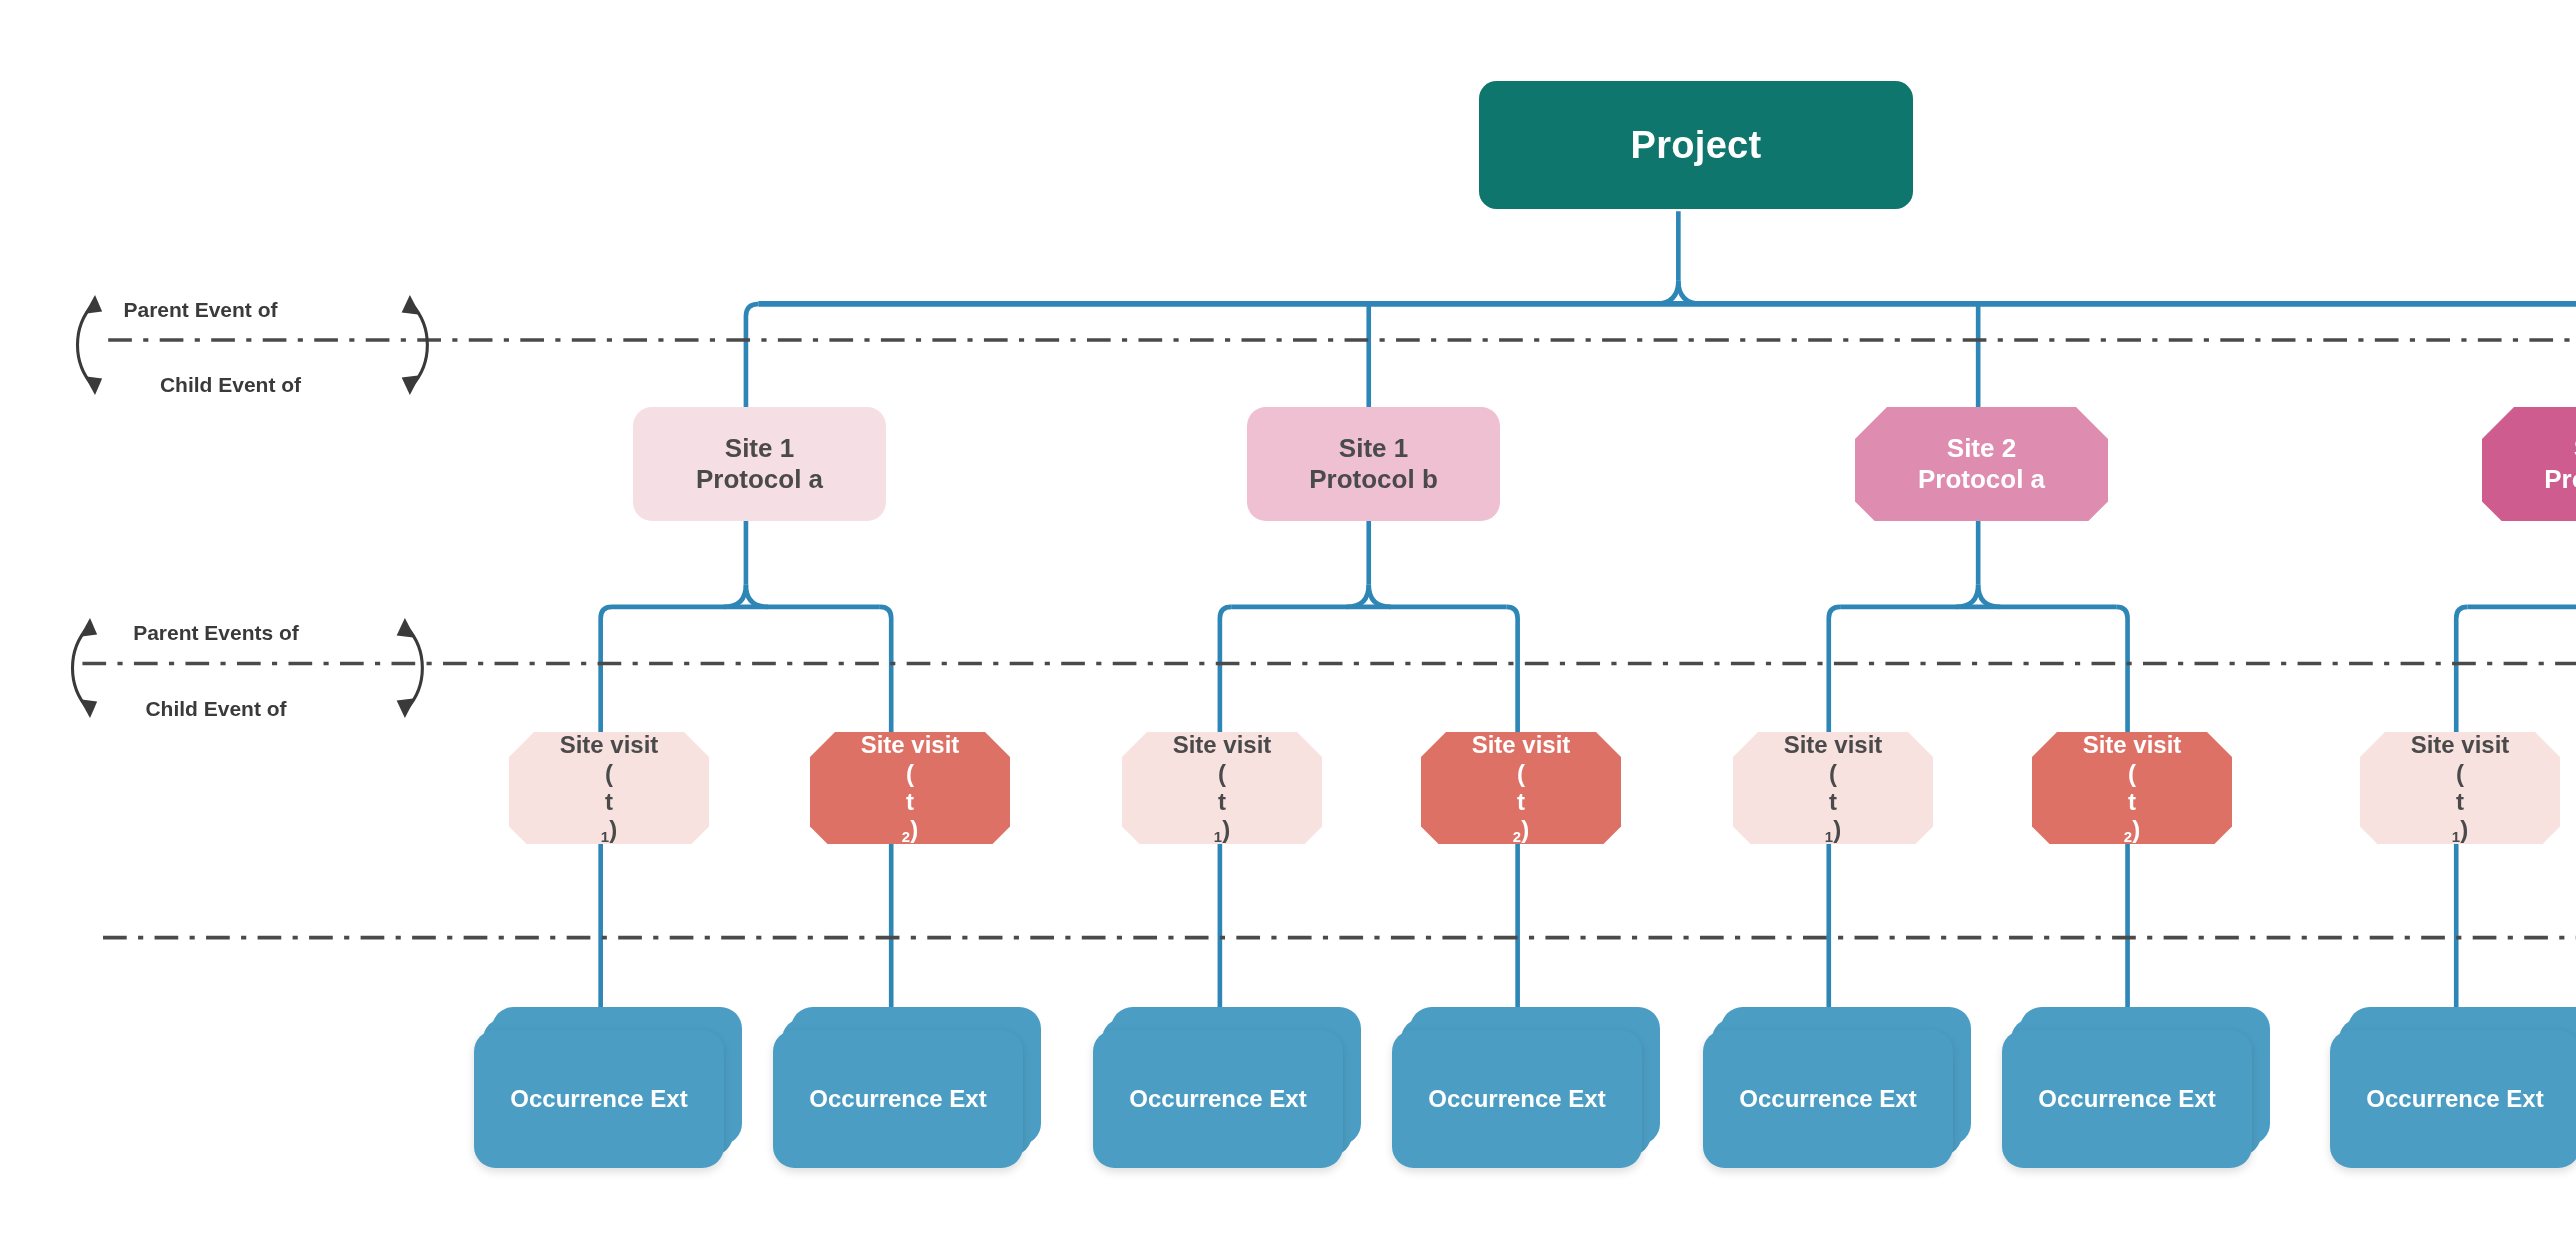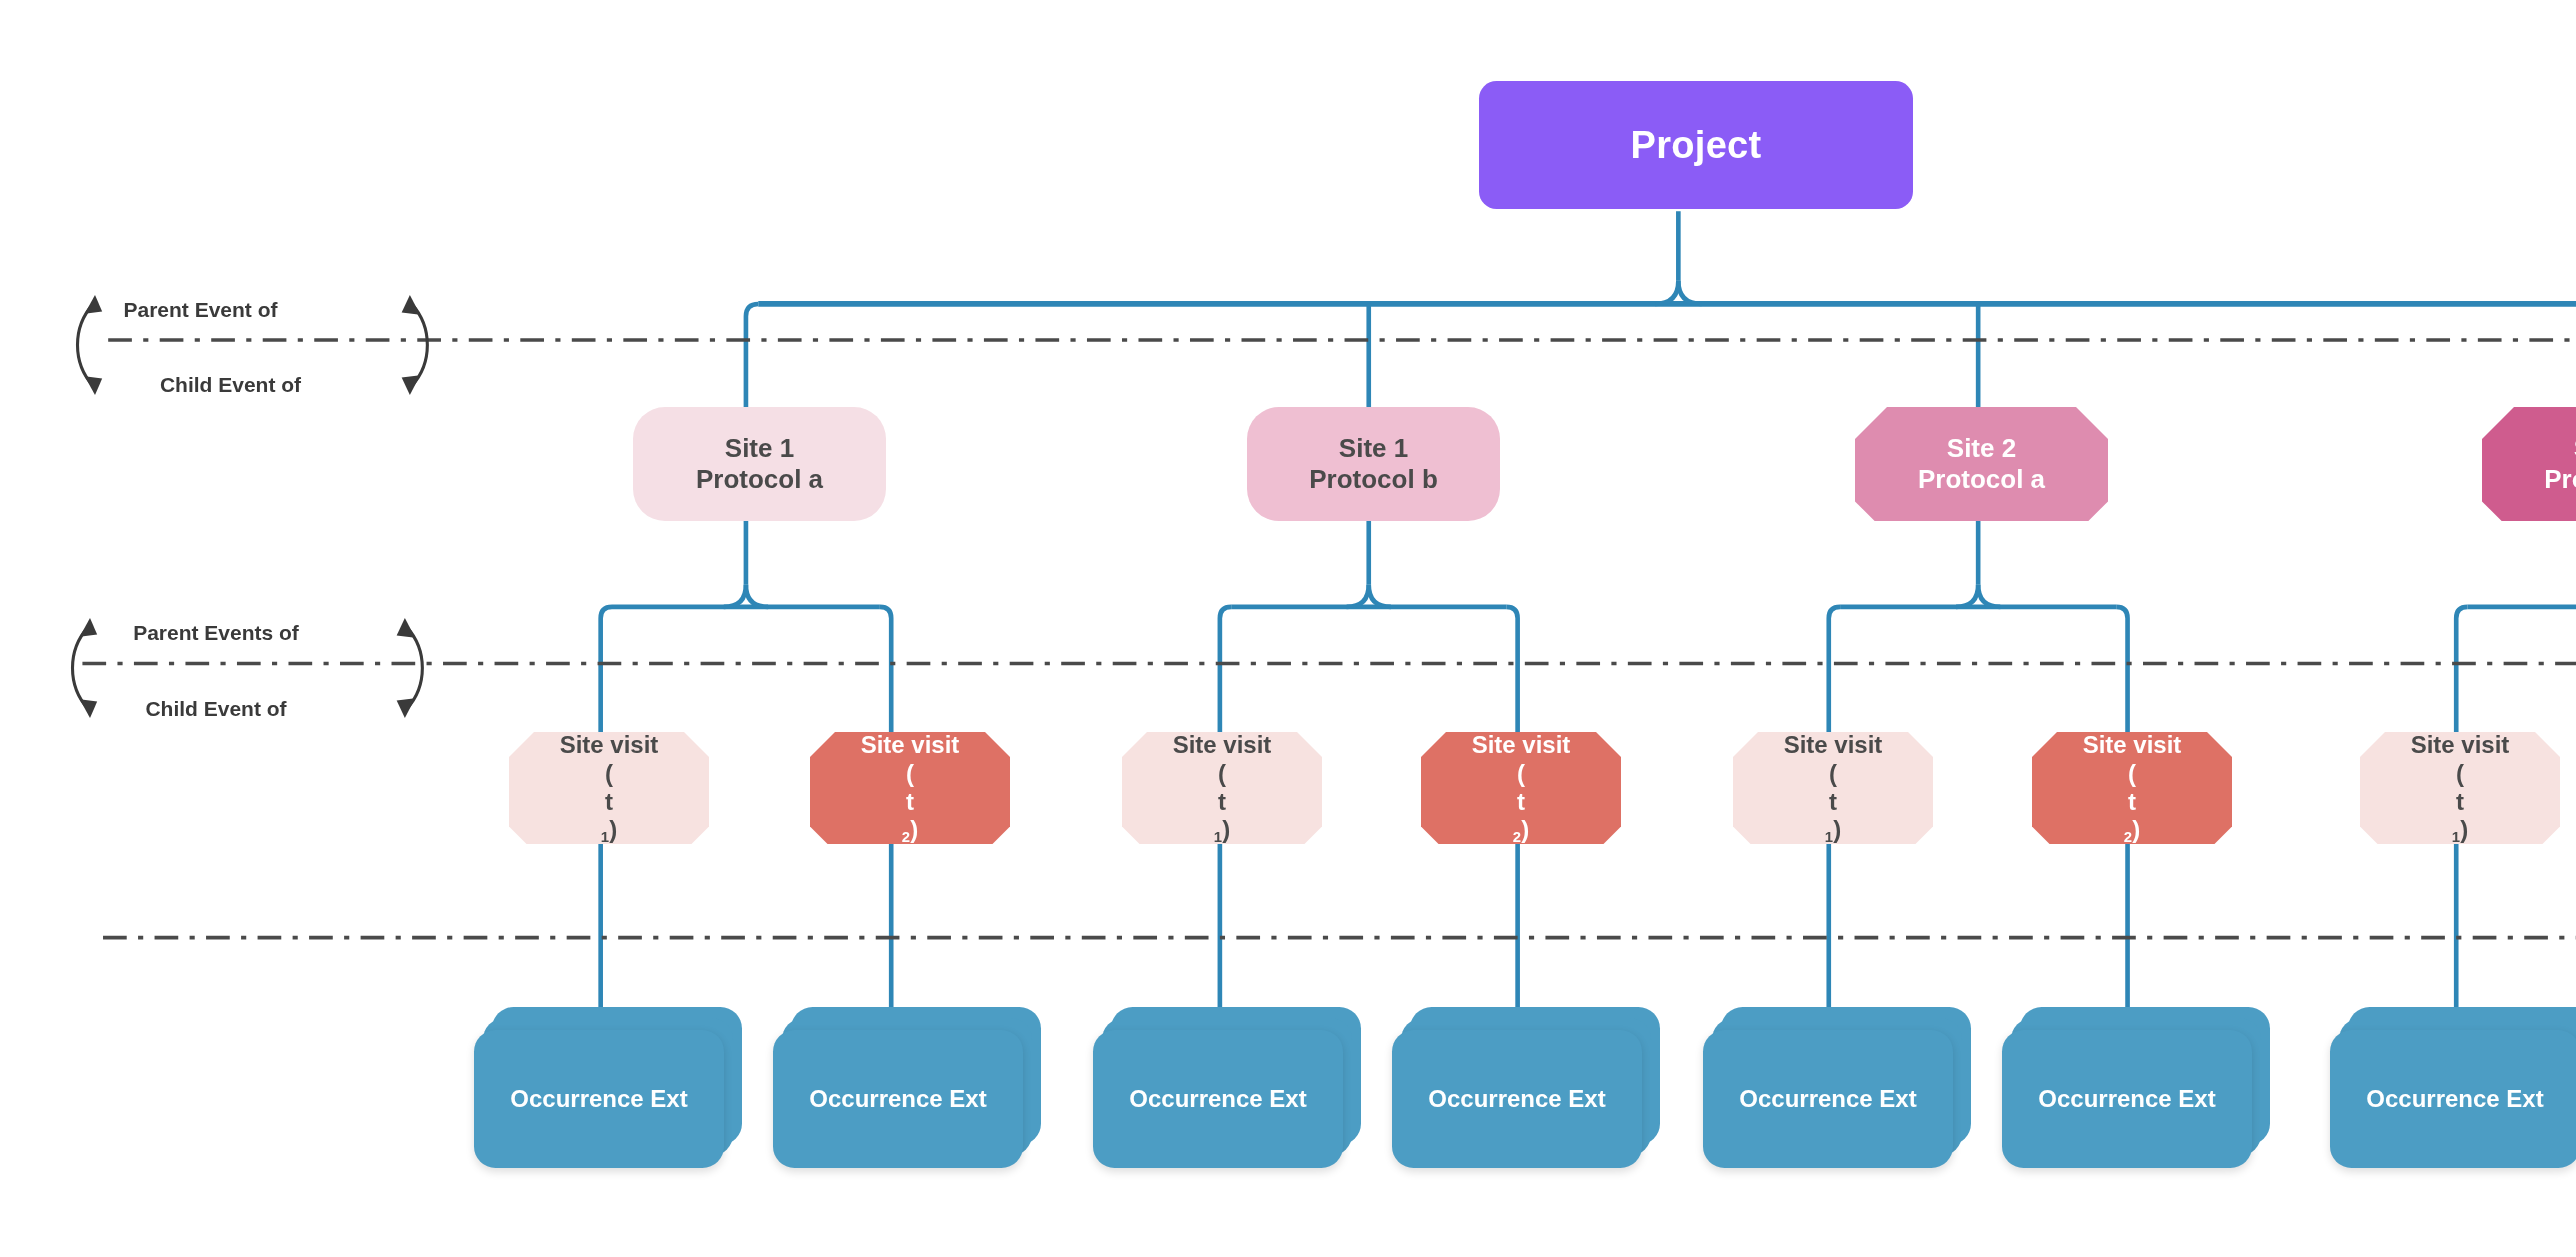--- a/index.html
+++ b/index.html
@@ -5,26 +5,26 @@
   html,body{margin:0;padding:0;background:#ffffff;}
   body{font-family:"Liberation Sans", sans-serif;}
   #stage{position:relative;width:2993px;height:1257px;background:#ffffff;overflow:hidden;}
   #wires{position:absolute;left:0;top:0;width:2993px;height:1257px;}
 
   .node{position:absolute;display:flex;align-items:center;justify-content:center;
         text-align:center;line-height:1.18;box-sizing:border-box;}
   .node span{display:block;}
 
   
-  .n-project{background:#8b5cf6;color:#ffffff;border-radius:17.5px;
+  .n-project{background:#0f766e;color:#ffffff;border-radius:17.5px;
              font-size:38px;font-weight:bold;letter-spacing:0.3px;}
 
   
   .n-site{font-size:26px;font-weight:bold;}
-  .sq-round{border-radius:32px;}
+  .sq-round{border-radius:19px;}
   .sq-bevel{clip-path:polygon(0 32px,32px 0,calc(100% - 32px) 0,100% 32px,100% calc(100% - 19.6px),
             calc(100% - 19.6px) 100%,19.6px 100%,0 calc(100% - 19.6px));}
   .n-s1pa{background:#F5DFE5;color:#4A4A4A;}
   .n-s1pb{background:#EFBFD2;color:#4A4A4A;}
   .n-s2pa{background:#DE8CAF;color:#ffffff;}
   .n-s2pb{background:#CF5C8E;color:#ffffff;}
 
   
   .n-visit{font-size:24px;font-weight:bold;}
   .n-t1{background:#F7E2E0;color:#4A4A4A;}

